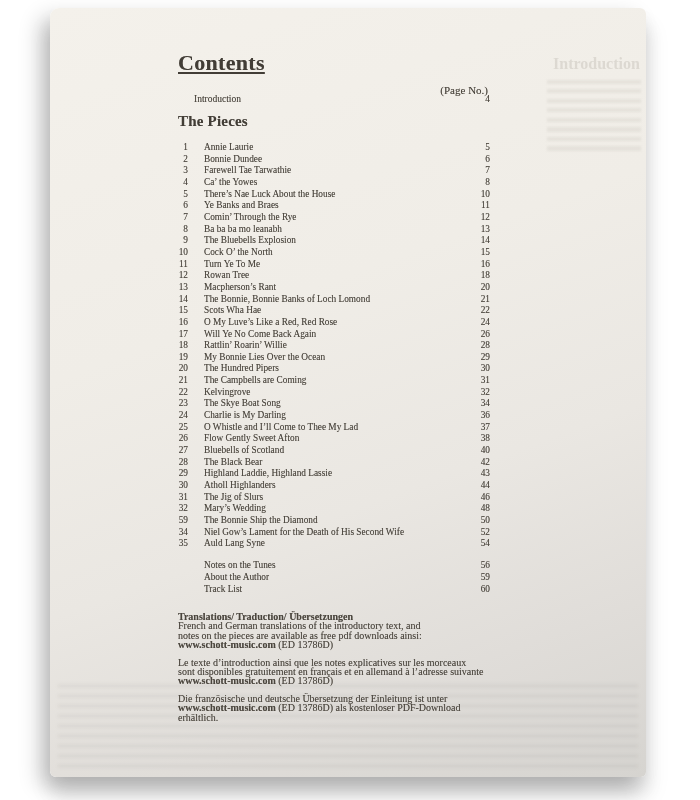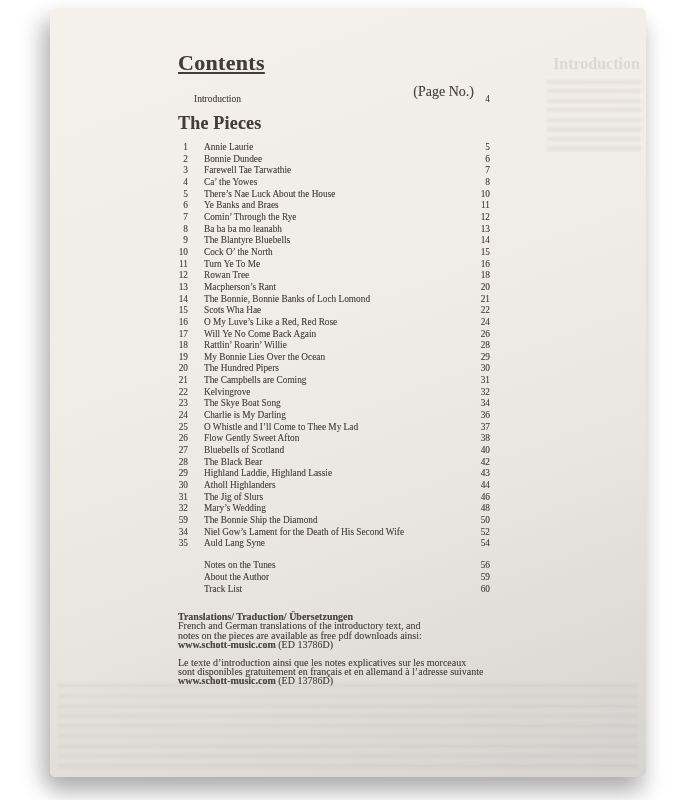--- a/index.html
+++ b/index.html
@@ -35,30 +35,30 @@
   .content{
     position:absolute;left:128px;top:0;width:312px;height:769px;
     color:#4a453d;
     text-shadow:0 0 .5px rgba(74,69,61,.45);
   }
   .title{
     position:absolute;left:0;top:42px;margin:0;
     font-size:22px;font-weight:bold;color:#423d36;letter-spacing:.3px;text-decoration:underline;
   }
   .pageno-label{
-    position:absolute;right:16px;top:76px;font-size:14px;white-space:nowrap;
+    position:absolute;right:2px;top:76px;font-size:11px;white-space:nowrap;
   }
   .intro-row{
     position:absolute;left:0;right:0;top:86px;display:flex;font-size:9.5px;
   }
   .intro-row .ttl{flex:1;}
   .intro-row .pg{width:26px;text-align:right;}
   .section-heading{
     position:absolute;left:0;top:105px;margin:0;
-    font-size:18px;font-weight:bold;color:#423d36;letter-spacing:.2px;
+    font-size:15px;font-weight:bold;color:#423d36;letter-spacing:.2px;
   }
   .list{position:absolute;left:0;right:0;}
   #pieces-list{top:134px;}
   #extras-list{top:552px;font-family:Liberation Serif, serif;}
   .row{display:flex;height:11.66px;line-height:11.9px;font-size:9.3px;}
   #extras-list .row{height:12px;}
   .num{width:10px;text-align:right;}
   .ttl{flex:1;margin-left:16px;white-space:nowrap;overflow:hidden;}
   .pg{width:26px;text-align:right;}
   
@@ -129,21 +129,21 @@
           <span class="ttl">Comin’ Through the Rye</span>
           <span class="pg">12</span>
         </div>
         <div class="row">
           <span class="num">8</span>
           <span class="ttl">Ba ba ba mo leanabh</span>
           <span class="pg">13</span>
         </div>
         <div class="row">
           <span class="num">9</span>
-          <span class="ttl">The Blantyre Bluebells</span>
+          <span class="ttl">The Bluebells Explosion</span>
           <span class="pg">14</span>
         </div>
         <div class="row">
           <span class="num">10</span>
           <span class="ttl">Cock O’ the North</span>
           <span class="pg">15</span>
         </div>
         <div class="row">
           <span class="num">11</span>
           <span class="ttl">Turn Ye To Me</span>
@@ -294,16 +294,20 @@
         <span class="f-head">Translations/ Traduction/ Übersetzungen</span><br>
         <span>French and German translations of the introductory text, and</span><br>
         <span>notes on the pieces are available as free pdf downloads ainsi:</span><br>
         <span class="f-link">www.schott-music.com</span><span> (ED 13786D)</span>
       </p>
       <p class="fr">
         <span>Le texte d’introduction ainsi que les notes explicatives sur les morceaux</span><br>
         <span>sont disponibles gratuitement en français et en allemand à l’adresse suivante</span><br>
         <span class="f-link">www.schott-music.com</span><span> (ED 13786D)</span>
       </p>
+      <p class="de">
+        <span>Die französische und deutsche Übersetzung der Einleitung ist unter</span><br>
+        <span class="f-link">www.schott-music.com</span><span> (ED 13786D) als kostenloser PDF-Download erhältlich.</span>
+      </p>
     </div>
 
   </div>
 </div>
 
 </body></html>

